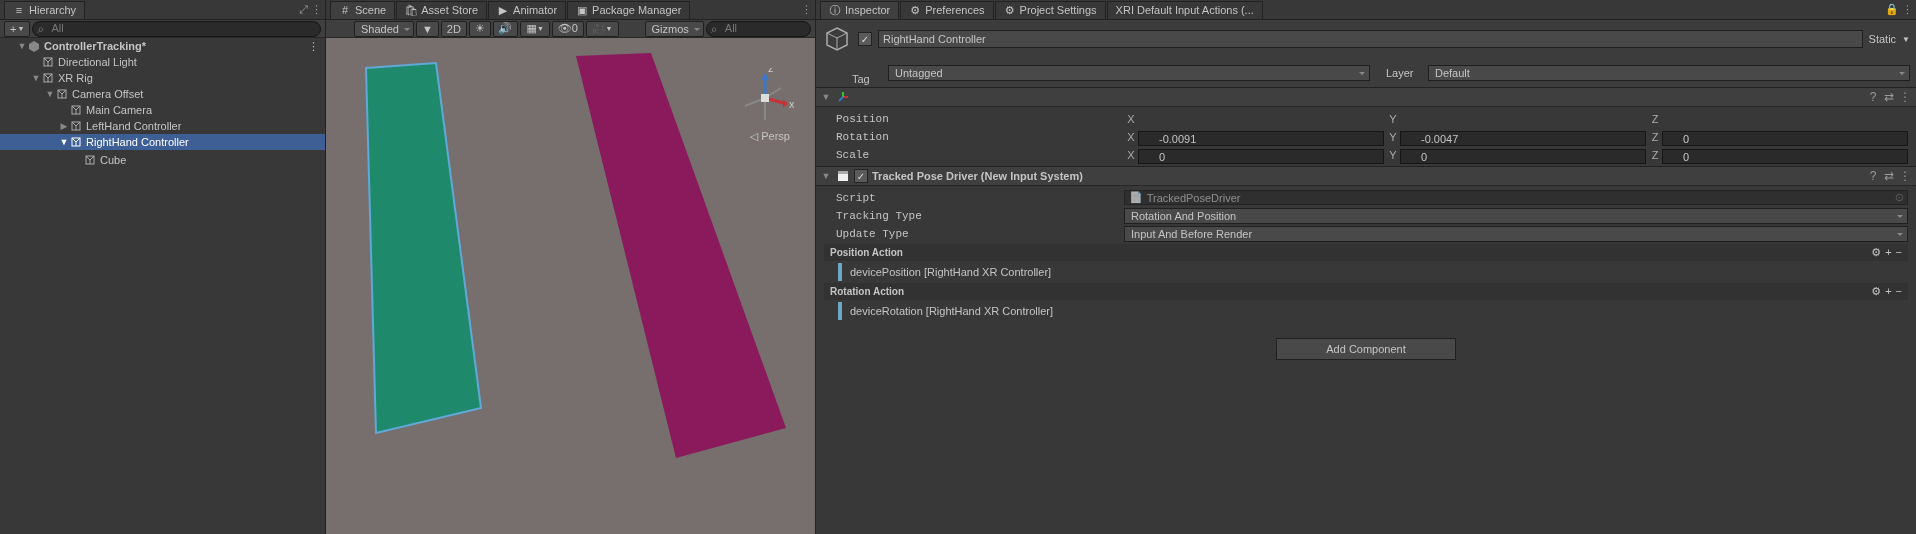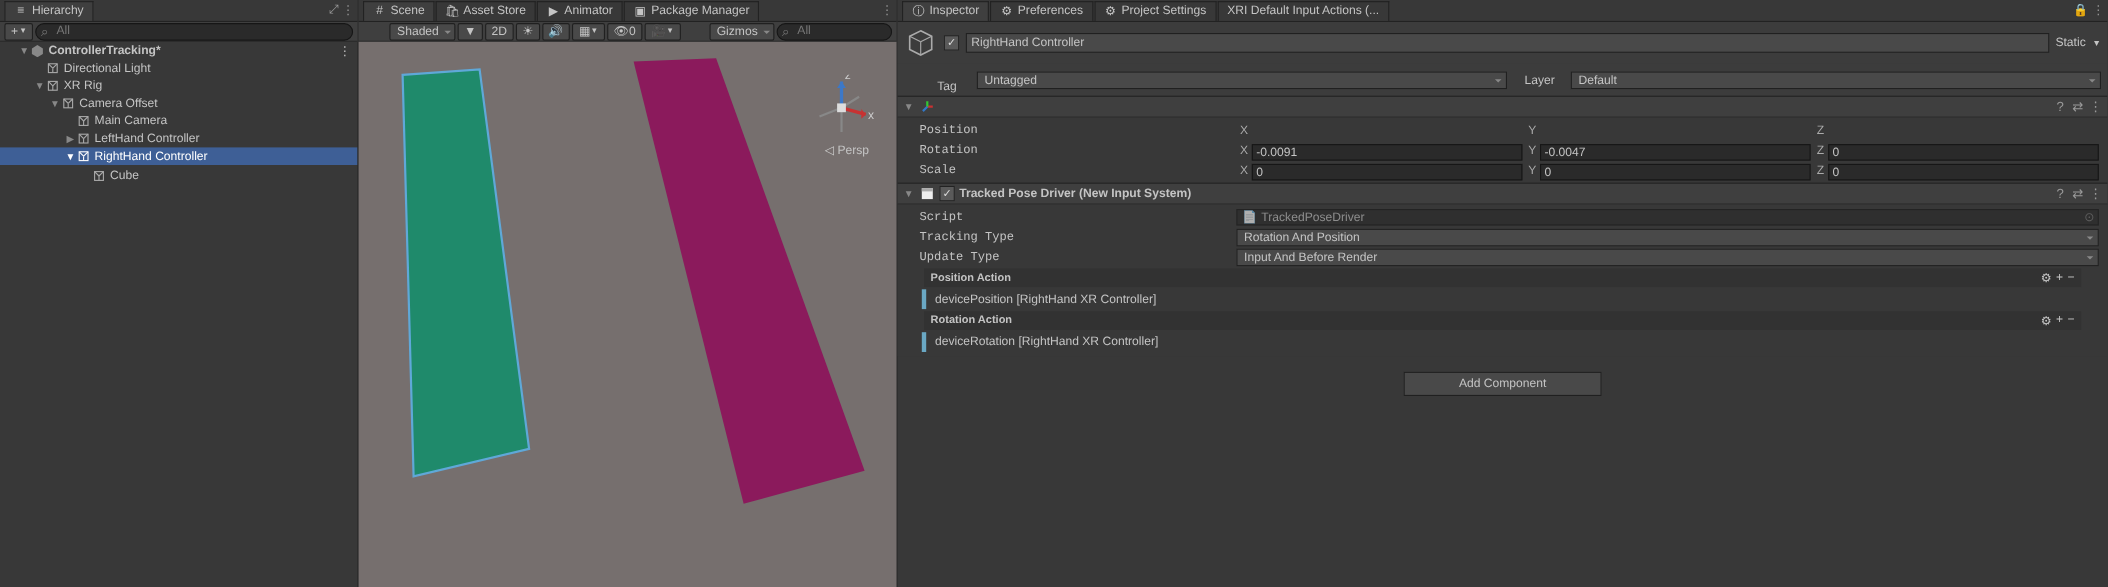--- a/index.html
+++ b/index.html
@@ -30,26 +30,26 @@
 .chk { width:14px; height:14px; background:#5a5a5a; border:1px solid #222; display:inline-flex; align-items:center; justify-content:center; cursor:pointer; }
 .chk.on::after { content:"✓"; font-size:10px; color:#ddd; }
 .taglayer { display:flex; align-items:center; padding:2px 6px; gap:6px; background:#3c3c3c; }
 .comp-hdr { display:flex; align-items:center; height:20px; background:#3f3f3f; border-top:1px solid #222; border-bottom:1px solid #282828; padding:0 4px; gap:4px; }
 .comp-body { padding:2px 8px; background:#383838; }
 .prop-row { display:flex; align-items:center; height:17px; margin:1px 0; }
 .prop-label { width:300px; padding-left:12px;font-family:Liberation Mono, monospace; }
 .xyz { display:flex; flex:1; gap:2px; }
 .xyz-field { display:flex; align-items:center; flex:1; }
 .xyz-label { width:14px; text-align:center; color:#aaa; }
-.num-input { flex:1; background:#2a2a2a; border:1px solid #161616; padding:0 3px; height:15px;margin-top:40px; }
+.num-input { flex:1; background:#2a2a2a; border:1px solid #161616; padding:0 20px; height:15px;margin-top:40px; }
 .wide-dd { flex:1; background:#494949; border:1px solid #202020; padding:1px 6px; height:16px; position:relative; cursor:pointer; }
 .wide-dd::after { content:""; position:absolute; right:4px; top:50%; margin-top:-1px; border:3px solid transparent; border-top-color:#888; }
 .obj-field { flex:1; background:#2a2a2a; border:1px solid #161616; padding:0 4px; height:15px; display:flex; align-items:center; gap:4px; position:relative; }
 .obj-field::after { content:"⊙"; position:absolute; right:3px; color:#777; }
-.sub-sect { background:#323232; margin:2px 16px; padding:2px 6px; display:flex; align-items:center; justify-content:space-between; }
+.sub-sect { background:#323232; margin:2px 0; padding:2px 6px; display:flex; align-items:center; justify-content:space-between; }
 .bind-row { display:flex; align-items:center; height:18px; margin:2px 0 2px 14px; }
 .bind-bar { width:4px; height:18px; background:#6aa8c4; margin-right:8px; }
 .addcomp { display:block; width:180px; margin:14px auto; background:#494949; border:1px solid #202020; padding:4px; text-align:center; cursor:pointer; }
 .hdr-icons { margin-left:auto; display:flex; gap:2px; }
 .hdr-icons span { width:14px; height:14px; display:flex; align-items:center; justify-content:center; cursor:pointer; color:#999; font-size:12px; }
 .right-icons { position:absolute; right:3px; display:flex; gap:3px; }
 .right-icons span { cursor:pointer; color:#999; font-size:11px; }
 svg { display:block; }
 </style>
 </head>

